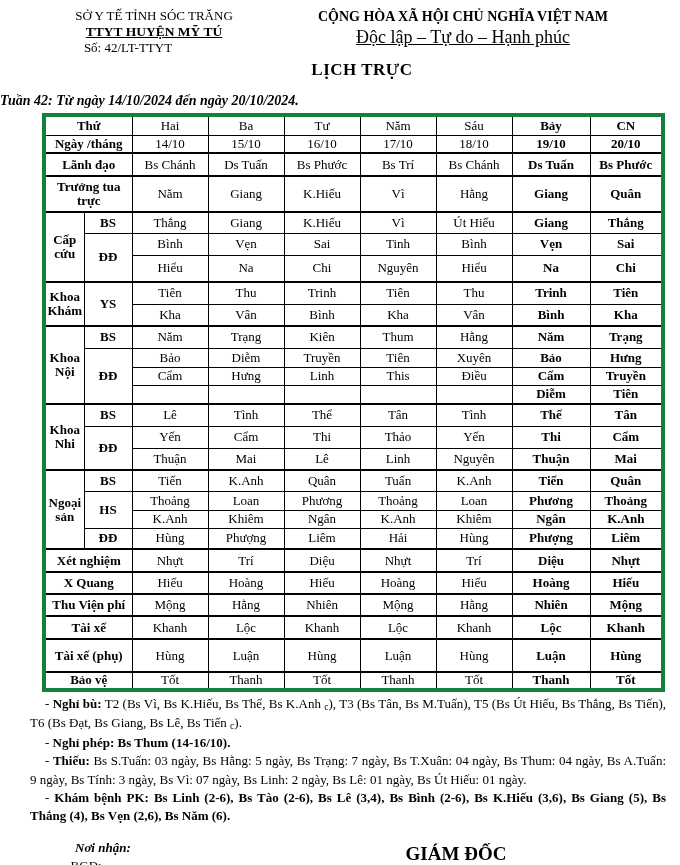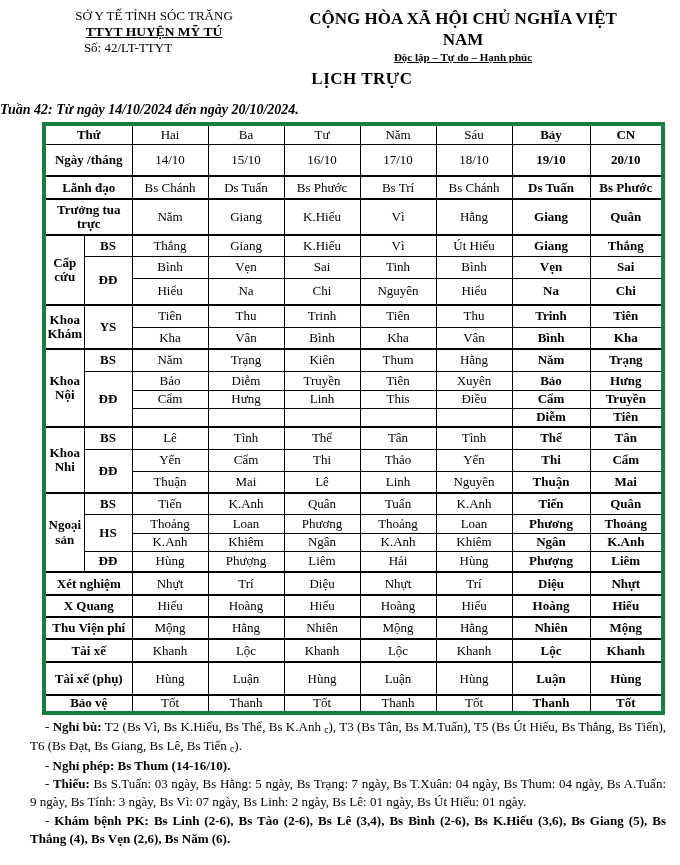--- a/index.html
+++ b/index.html
@@ -8,33 +8,33 @@
     font-family:"Liberation Serif","DejaVu Serif",serif;
     overflow:hidden;
   }
   .doc{padding-top:8px;}
   
   .head{display:flex;}
   .head-left{width:232px;margin-left:38px;text-align:center;font-size:13px;line-height:1.2;}
   .head-left .org{font-weight:bold;font-size:13.5px;text-decoration:underline;}
   .head-left .num{transform:translateX(-26px);}
   .head-right{width:330px;margin-left:28px;text-align:center;line-height:1.25;}
-  .head-right .nat{font-weight:bold;font-size:17px;}
-  .head-right .motto{font-weight:bold;font-size:11px;text-decoration:underline;}
+  .head-right .nat{font-weight:bold;font-size:14px;}
+  .head-right .motto{font-weight:normal;font-size:18px;text-decoration:underline;}
   
   .title{margin-top:5px;text-align:center;font-weight:bold;font-size:17px;letter-spacing:.5px;padding-left:44px;}
   .subtitle{text-align:left;font-weight:bold;font-style:italic;font-size:14px;margin-top:13px;}
   
   table{border-collapse:collapse;table-layout:fixed;width:619px;margin:4px 0 0 42px;border:4px solid #15803d;}
   td{border:1px solid #000;text-align:center;vertical-align:middle;font-size:13px;padding:0 1px;line-height:1.1;overflow:hidden;}
   td.lbl{font-weight:bold;font-size:13px;}
   td.wk{font-weight:bold;}
   tr{height:22px;}
   tbody tr:nth-child(1){height:20px;}
-  tbody tr:nth-child(2){height:32px;}
+  tbody tr:nth-child(2){height:18px;}
   tbody tr:nth-child(3){height:23px;}
   tbody tr:nth-child(4){height:36px;}
   tbody tr:nth-child(5){height:21px;}
   tbody tr:nth-child(7){height:27px;}
   tbody tr:nth-child(11){height:19px;}
   tbody tr:nth-child(12){height:18px;}
   tbody tr:nth-child(13){height:19px;}
   tbody tr:nth-child(17){height:21px;}
   tbody tr:nth-child(18){height:19px;margin-top:40px;}
   tbody tr:nth-child(19){height:18px;}

